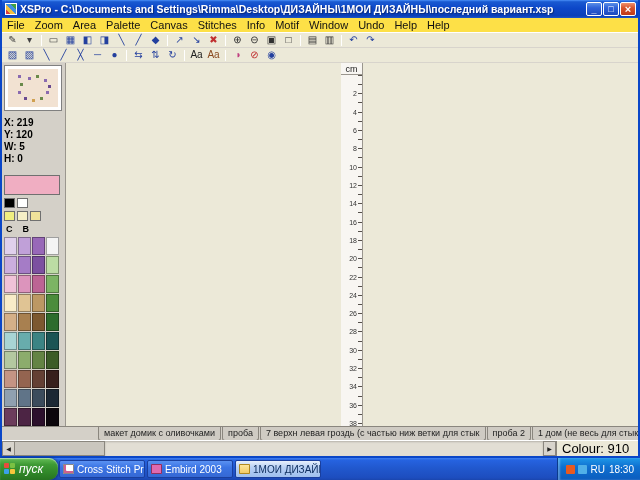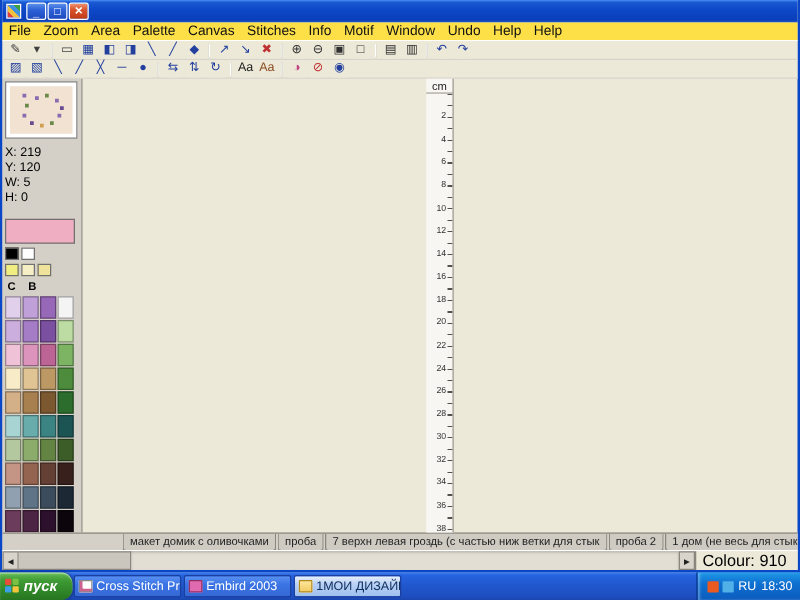--- a/index.html
+++ b/index.html
@@ -35,21 +35,21 @@
 
   
   .main { flex:1; display:flex; min-height:0; }
   .sidebar { flex:0 0 64px; background:#d4d0c8; border-right:1px solid #9a968e; padding:2px; overflow:hidden; }
   .preview { width:58px; height:46px; background:#fff; border:1px solid #808080; position:relative; }
   .preview-inner { position:absolute; inset:3px; background:#f2e2d2; }
   .preview-dots { position:absolute; left:10px; top:6px; width:3px; height:3px; background:#8a6ab0;
       box-shadow: 10px 2px #8a6ab0, 18px 0 #6a8a4a, 26px 4px #8a6ab0, 30px 10px #6a4a90,
                   2px 8px #6a8a4a, 0 16px #8a6ab0, 6px 22px #6a4a90, 14px 24px #d0a050,
                   22px 22px #6a8a4a, 28px 16px #8a6ab0; }
-  .coords { margin-top:6px; font-size:10px; font-weight:normal; color:#000; line-height:12px; }
+  .coords { margin-top:6px; font-size:10px; font-weight:bold; color:#000; line-height:12px; }
   .cur-color { width:56px; height:20px; margin-top:10px; border:1px solid #707070; }
   .mini-row { display:flex; gap:2px; margin-top:3px; }
   .mini-swatch { width:11px; height:10px; border:1px solid #707070; }
   .cb-row { display:flex; gap:10px; margin-top:3px; font-size:9px; font-weight:bold; color:#000; padding-left:2px; }
   .palette-grid { margin-top:3px; display:grid; grid-template-columns:repeat(4,13px); gap:1px; }
   .swatch { width:13px; height:18px; border:1px solid rgba(0,0,0,.35); }
 
   .canvas-col { flex:1; display:flex; flex-direction:column; min-width:0;align-items:center; }
   .ruler-row { flex:0 0 12px; display:flex; }
   .ruler-corner { flex:0 0 22px; background:#f8f6f2; border-right:1px solid #9a968e; border-bottom:1px solid #9a968e;
@@ -85,21 +85,21 @@
   .scroll-btn { flex:0 0 13px; background:#d8d4cc; border:1px solid #8a867e;
                 display:flex; align-items:center; justify-content:center; font-size:6px; color:#222; }
   .scroll-thumb { flex:0 0 90px; background:#cac6be; border:1px solid #8a867e; border-left:none; }
   .scroll-track { flex:1; background:#e2ded4; box-shadow:inset 0 1px 2px rgba(0,0,0,.2); }
   .status-cell { flex:0 0 82px; border-left:1px solid #8a867e; font-size:13px; color:#000;
                  display:flex; align-items:center; padding-left:5px; background:#ece9d8; }
 
   
   .taskbar { position:absolute; left:0; bottom:0; width:640px; height:22px; display:flex; align-items:stretch;
              background:linear-gradient(180deg,#3e7ef0 0%,#2663e0 10%,#2158ce 45%,#1d4dbe 90%,#1a45ae 100%); }
-  .start-button { flex:0 0 58px; border-radius:0 9px 9px 0; color:#fff; font-style:italic; font-weight:bold;
+  .start-button { flex:0 0 58px; border-radius:0 9px 9px 0; color:#fff; font-style:italic; font-weight:normal;
                   font-size:12px; display:flex; align-items:center; gap:3px; padding-left:4px;
                   background:linear-gradient(180deg,#66be58 0%,#3e9a34 30%,#2f8528 70%,#277420 100%);
                   box-shadow:inset 0 1px 1px rgba(255,255,255,.5), 1px 0 3px rgba(0,0,0,.4); }
   .win-flag { width:12px; height:12px; display:grid; grid-template-columns:5px 5px; grid-template-rows:5px 5px; gap:1px; }
   .win-flag span { border-radius:1px; }
   .task-button { flex:0 0 86px; margin:2px 1px; border:1px solid #1a3f9e; border-radius:2px; color:#fff;
                  font-size:10px; display:flex; align-items:center; gap:3px; padding:0 3px; overflow:hidden;
                  white-space:nowrap; background:linear-gradient(180deg,#5a91f2,#3b74e4 40%,#3568d4); }
   .task-button.light { background:linear-gradient(180deg,#e8f0fc,#b8d0f4 40%,#9fc0ee); color:#103060; }
   .task-icon { flex:0 0 11px; height:10px; border-radius:1px; }
@@ -142,20 +142,21 @@
       <path d="M2 27 Q 16 23 30 27" stroke="#d88098" stroke-width="1" fill="none"></path>
       <path d="M4 25.5 Q 16 22 28 25.5" stroke="#e8a0b0" stroke-width=".8" fill="none"></path>
     </g>
   </defs>
 </svg>
 
 <div class="window">
 
   <div class="titlebar">
     <span class="title-icon"></span>
+    <span class="title-text">XSPro - C:\Documents and Settings\Rimma\Desktop\ДИЗАЙНЫ\1МОИ ДИЗАЙНЫ\последний вариант.xsp</span>
     <span style="display:flex">
         <span class="wbtn minimize-button">_</span>
         <span class="wbtn maximize-button">□</span>
         <span class="wbtn close-button">×</span>
       </span>
   </div>
 
   <div class="menubar">
       <span class="menu-item">File</span>
       <span class="menu-item">Zoom</span>

